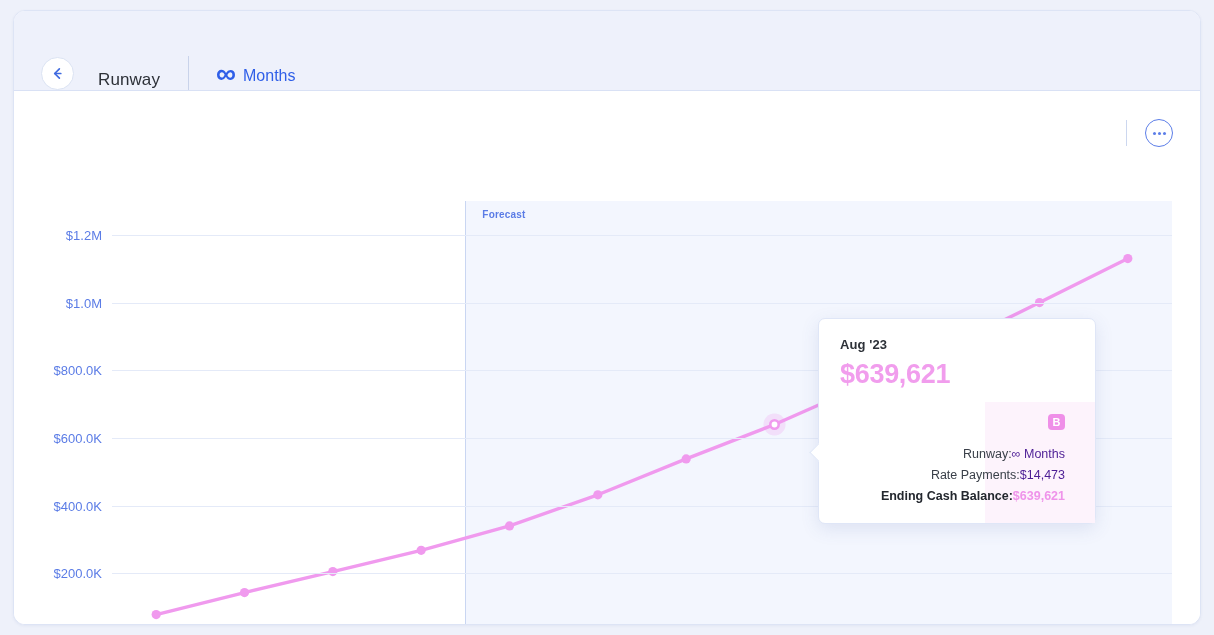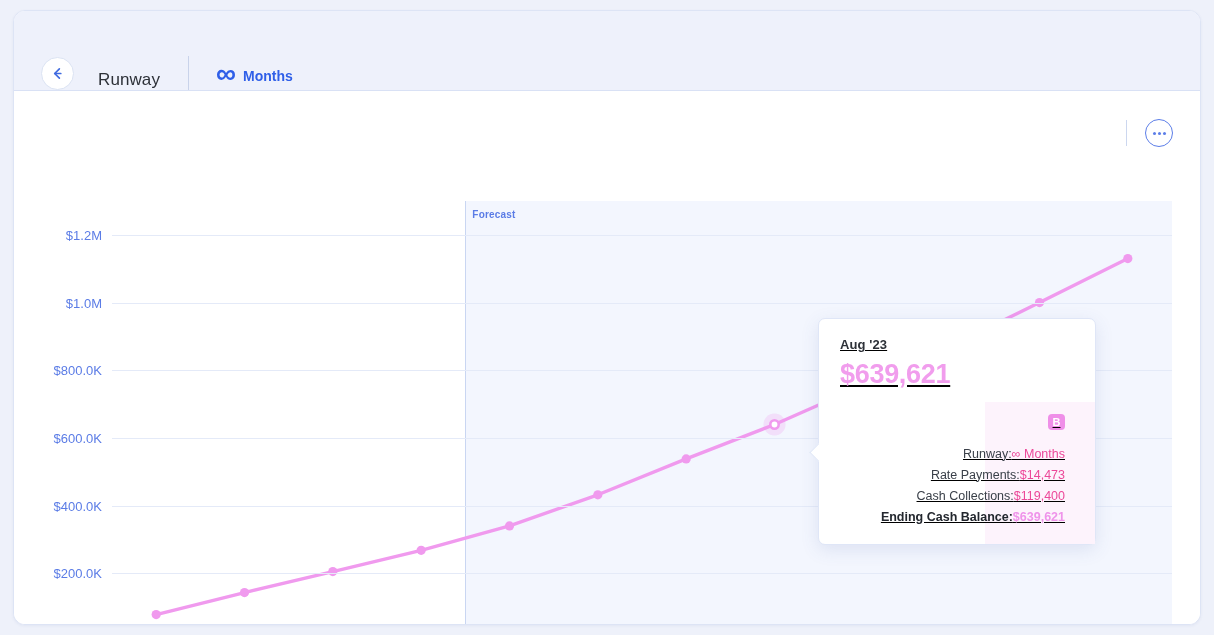--- a/index.html
+++ b/index.html
@@ -83,22 +83,22 @@
   .inf-icon {
     font-size: 28px;
     line-height: 1;
     font-weight: bold;
     color: #2f5fe8;
     letter-spacing: -1px;
     position: relative;
     top: -2px;
   }
   .metric-label {
-    font-size: 14px;
-    font-weight: bold;
+    font-size: 16px;
+    font-weight: normal;
     color: #2f5fe8;
     white-space: nowrap;
   }
 
   
   .card-body {
     position: absolute;
     left: 0;
     top: 80px;
     right: 0;
@@ -176,21 +176,21 @@
     position: absolute;
     top: 0;
     bottom: 0;
     background: #f3f6fe;
     border-left: 1px solid #c9d6f2;
     box-sizing: border-box;
   }
   .forecast-label {
     position: absolute;
     top: 8px;
-    left: 6px;
+    left: 16px;
     font-size: 10px;
     font-weight: bold;
     color: #5b7ce6;
     letter-spacing: .2px;
   }
   .svg-line {
     position: absolute;
     left: 0; top: 0;
     width: 100%; height: 100%;
     overflow: visible;
@@ -202,21 +202,20 @@
     left: 804px;
     top: 227px;
     width: 278px;
     background: #ffffff;
     border: 1px solid #dfe6f7;
     border-radius: 7px;
     box-shadow: 0 5px 18px rgba(70,90,160,0.13);
     box-sizing: border-box;
     padding: 18px 21px 17px 21px;
     z-index: 20;
-    text-decoration: underline;
   }
   .tt-arrow {
     position: absolute;
     left: -7px;
     top: 127px;
     width: 12px;
     height: 12px;
     background: #ffffff;
     border-left: 1px solid #dfe6f7;
     border-bottom: 1px solid #dfe6f7;
@@ -269,21 +268,21 @@
   }
   .tt-row {
     position: relative;
     display: flex;
     justify-content: flex-end;
     align-items: baseline;
     font-size: 12.5px;
     padding: 3.5px 0;
   }
   .tt-row .k { color: #3a4049; white-space: nowrap; }
-  .tt-row .v { color: #ec4899; white-space: nowrap; padding-right: 9px; }
+  .tt-row .v { color: #4c1d95; white-space: nowrap; padding-right: 9px; }
   .tt-row.bold .k { font-weight: bold; color: #23272e; margin-left: 8px; }
   .tt-row.bold .v { font-weight: bold; color: #ef93ea; }
 </style>
 </head>
 <body>
 
 <div id="root">
   <div class="card">
 
     <div class="card-header">
@@ -361,24 +360,20 @@
           </div>
           <div id="ttRows">
               <div class="tt-row">
                 <span class="k">Runway:</span>
                 <span class="v">∞ Months</span>
               </div>
               <div class="tt-row">
                 <span class="k">Rate Payments:</span>
                 <span class="v">$14,473</span>
               </div>
-              <div class="tt-row">
-                <span class="k">Cash Collections:</span>
-                <span class="v">$119,400</span>
-              </div>
               <div class="tt-row bold">
                 <span class="k">Ending Cash Balance:</span>
                 <span class="v">$639,621</span>
               </div>
             </div>
         </div>
       </div>
 
     </div>
   </div>

